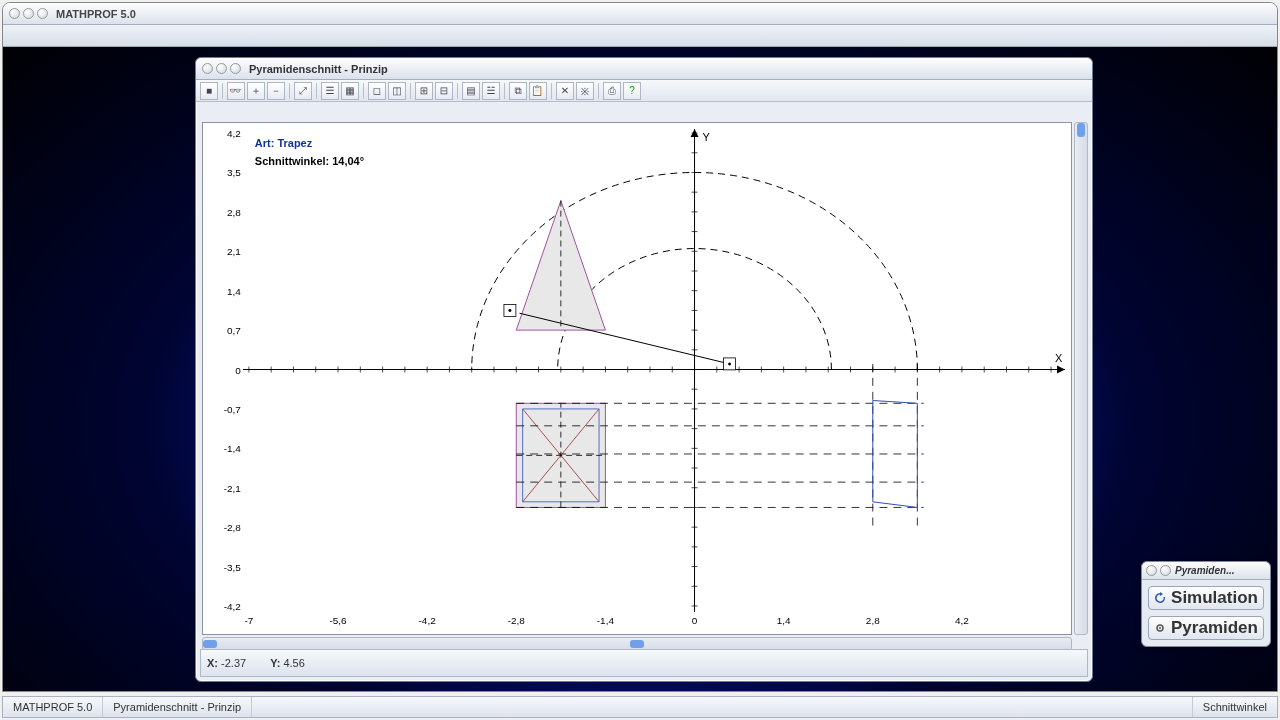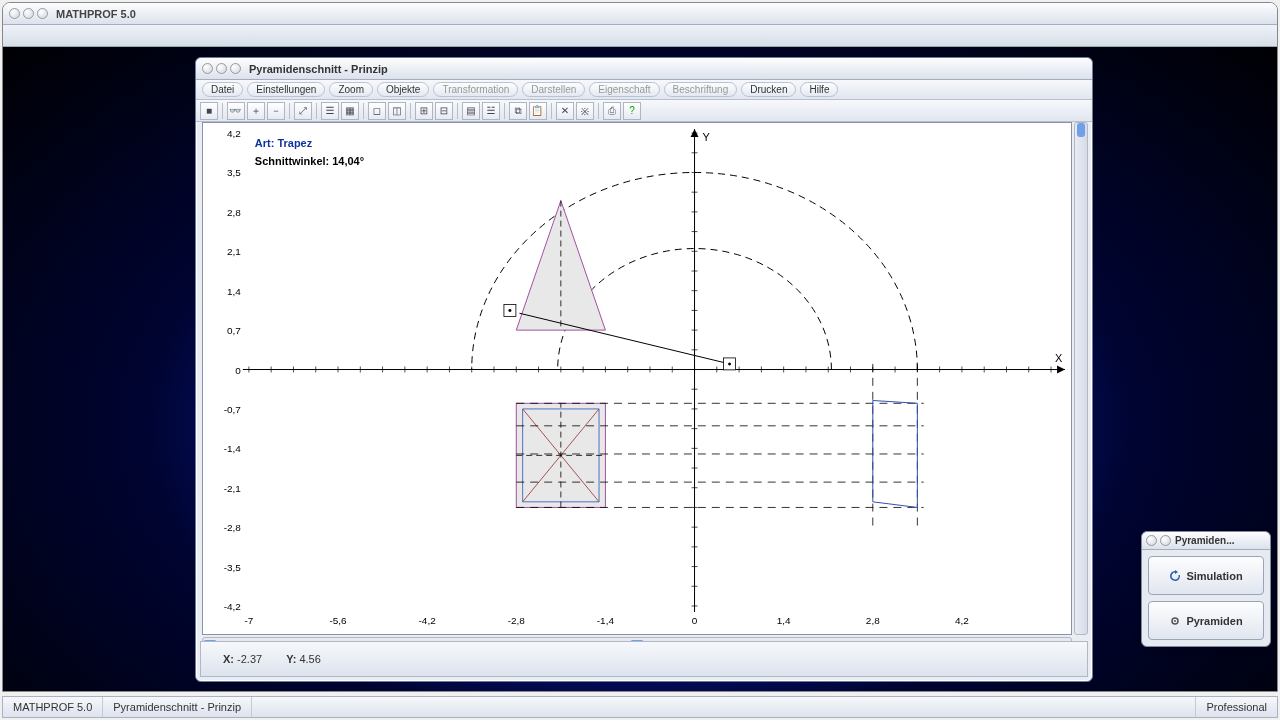--- a/index.html
+++ b/index.html
@@ -28,30 +28,30 @@
   .tbtn { width:18px; height:18px; border:1px solid #aeb6c4; background:linear-gradient(to bottom,#fff,#e6eaf1); display:flex; align-items:center; justify-content:center; font-size:10px; color:#445; }
   .tsep { width:1px; height:16px; background:#b8bfcc; margin:0 2px; }
 
   .canvas-area { position:absolute; top:64px; left:6px; right:20px; bottom:46px; background:#fff; border:1px solid #8a93a4; }
   .vscroll { position:absolute; top:64px; right:4px; width:14px; bottom:46px; background:linear-gradient(to right,#e8ecf3,#d6dce7); border:1px solid #b0b8c6; border-radius:3px; }
   .vscroll .thumb { position:absolute; top:0; left:2px; right:2px; height:14px; background:#6fa0e8; border-radius:3px; }
   .hscroll { position:absolute; left:6px; right:20px; bottom:30px; height:14px; background:linear-gradient(to bottom,#e8ecf3,#d6dce7); border:1px solid #b0b8c6; border-radius:3px; }
   .hscroll .thumb { position:absolute; top:2px; bottom:2px; left:0; width:14px; background:#6fa0e8; border-radius:3px; }
   .hscroll .thumb.center { left:50%; transform:translateX(-50%); width:14px; }
 
-  .statusbar { position:absolute; left:4px; right:4px; bottom:4px; height:36px; background:linear-gradient(to bottom,#f6f8fb,#dde3ed); border:1px solid #b0b8c6; display:flex; align-items:center; padding:0 22px; font-size:11px; color:#333; gap:24px; }
+  .statusbar { position:absolute; left:4px; right:4px; bottom:4px; height:28px; background:linear-gradient(to bottom,#f6f8fb,#dde3ed); border:1px solid #b0b8c6; display:flex; align-items:center; padding:0 6px; font-size:11px; color:#333; gap:24px; }
 
   svg.plot { width:100%; height:100%; display:block; }
   .plot text { font-family: Arial, sans-serif; }
 
   
   .float-panel { position:absolute; right:6px; bottom:44px; width:130px; border:1px solid #7e8aa0; border-radius:6px; background:#e6eaf1; box-shadow:0 2px 6px rgba(0,0,0,0.3); }
-  .float-title { height:18px; background: linear-gradient(to bottom,#fdfdfe,#dbe2ec); border-bottom:1px solid #aab; display:flex; align-items:center; padding:0 4px; font-size:10px; color:#333; font-weight:bold; border-radius:6px 6px 0 0; }
+  .float-title { height:18px; background: linear-gradient(to bottom,#fdfdfe,#dbe2ec); border-bottom:1px solid #aab; display:flex; align-items:center; padding:0 4px; font-size:10px; color:#333; font-weight:bold; border-radius:6px 6px 0 0;font-style:italic; }
   .float-body { padding:6px; display:flex; flex-direction:column; gap:6px; }
-  .fbtn { height:39px; border:1px solid #9aa4b6; border-radius:4px; background:linear-gradient(to bottom,#fdfdfe,#e1e6ef); font-size:11px; font-weight:bold; color:#333; display:flex; align-items:center; justify-content:center; gap:5px; cursor:default; }
+  .fbtn { height:24px; border:1px solid #9aa4b6; border-radius:4px; background:linear-gradient(to bottom,#fdfdfe,#e1e6ef); font-size:17px; font-weight:bold; color:#333; display:flex; align-items:center; justify-content:center; gap:5px; cursor:default; }
   .fbtn .ic { width:12px; height:12px; }
 
   
   .outer-status { position:absolute; left:2px; right:2px; bottom:2px; height:22px; background:linear-gradient(to bottom,#f6f8fb,#dde3ed); border:1px solid #aab2c2; display:flex; align-items:stretch; font-size:11px; color:#333; }
   .outer-status .cell { padding:0 10px; display:flex; align-items:center; border-right:1px solid #c4cad6; }
   .outer-status .spacer { flex:1; }
 </style>
 </head>
 <body>
 
@@ -70,32 +70,20 @@
     <div class="child-window">
       <div class="child-title">
         <div class="win-btns">
           <div class="win-btn"></div>
           <div class="win-btn"></div>
           <div class="win-btn"></div>
         </div>
         <span>Pyramidenschnitt - Prinzip</span>
       </div>
 
-      <div class="menubar" id="menubar">
-          <div class="menuitem">Datei</div>
-          <div class="menuitem">Einstellungen</div>
-          <div class="menuitem">Zoom</div>
-          <div class="menuitem">Objekte</div>
-          <div class="menuitem dis">Transformation</div>
-          <div class="menuitem dis">Darstellen</div>
-          <div class="menuitem dis">Eigenschaft</div>
-          <div class="menuitem dis">Beschriftung</div>
-          <div class="menuitem">Drucken</div>
-          <div class="menuitem">Hilfe</div>
-        </div>
 
       <div class="toolbar" id="toolbar">
           <div class="tbtn">■</div>
           <div class="tsep"></div>
           <div class="tbtn">👓</div>
           <div class="tbtn">＋</div>
           <div class="tbtn">－</div>
           <div class="tsep"></div>
           <div class="tbtn">⤢</div>
           <div class="tsep"></div>
@@ -280,14 +268,14 @@
       </div>
     </div>
 
   </div>
 </div>
 
 <div class="outer-status">
   <div class="cell">MATHPROF 5.0</div>
   <div class="cell">Pyramidenschnitt - Prinzip</div>
   <div class="spacer"></div>
-  <div class="cell" style="border-left:1px solid #c4cad6;border-right:none">Professional</div>
+  <div class="cell" style="border-left:1px solid #c4cad6;border-right:none">Schnittwinkel</div>
 </div>
 
 </body></html>

